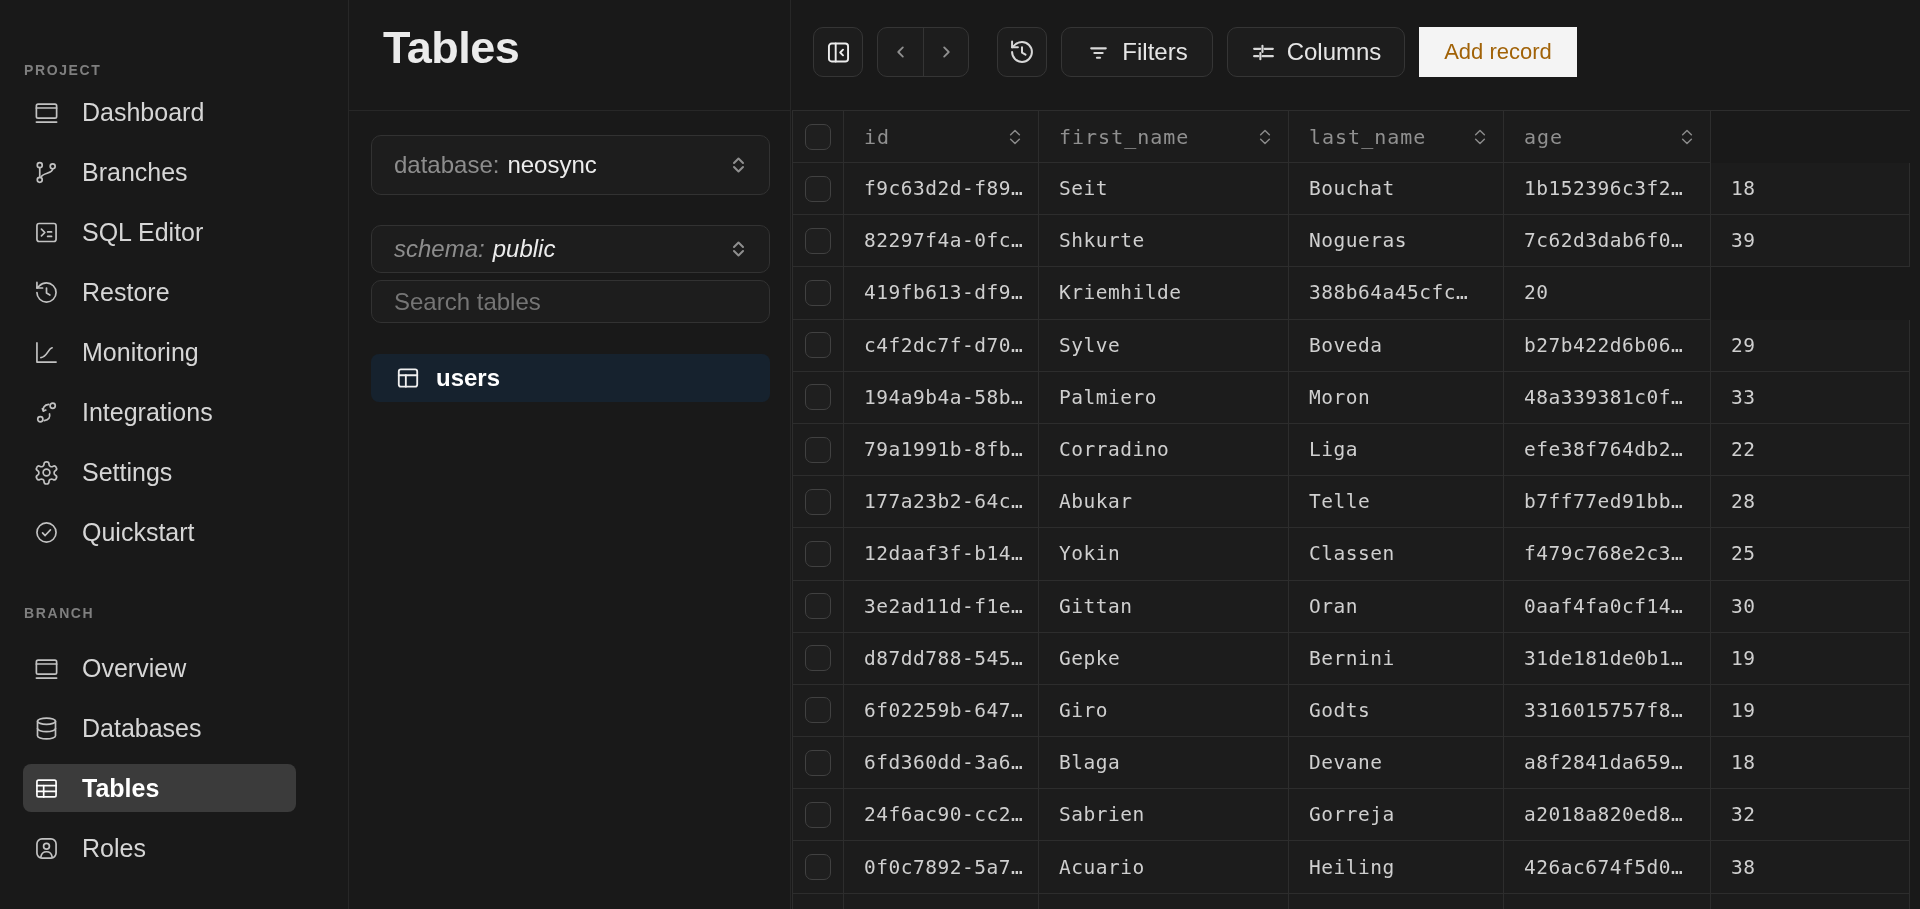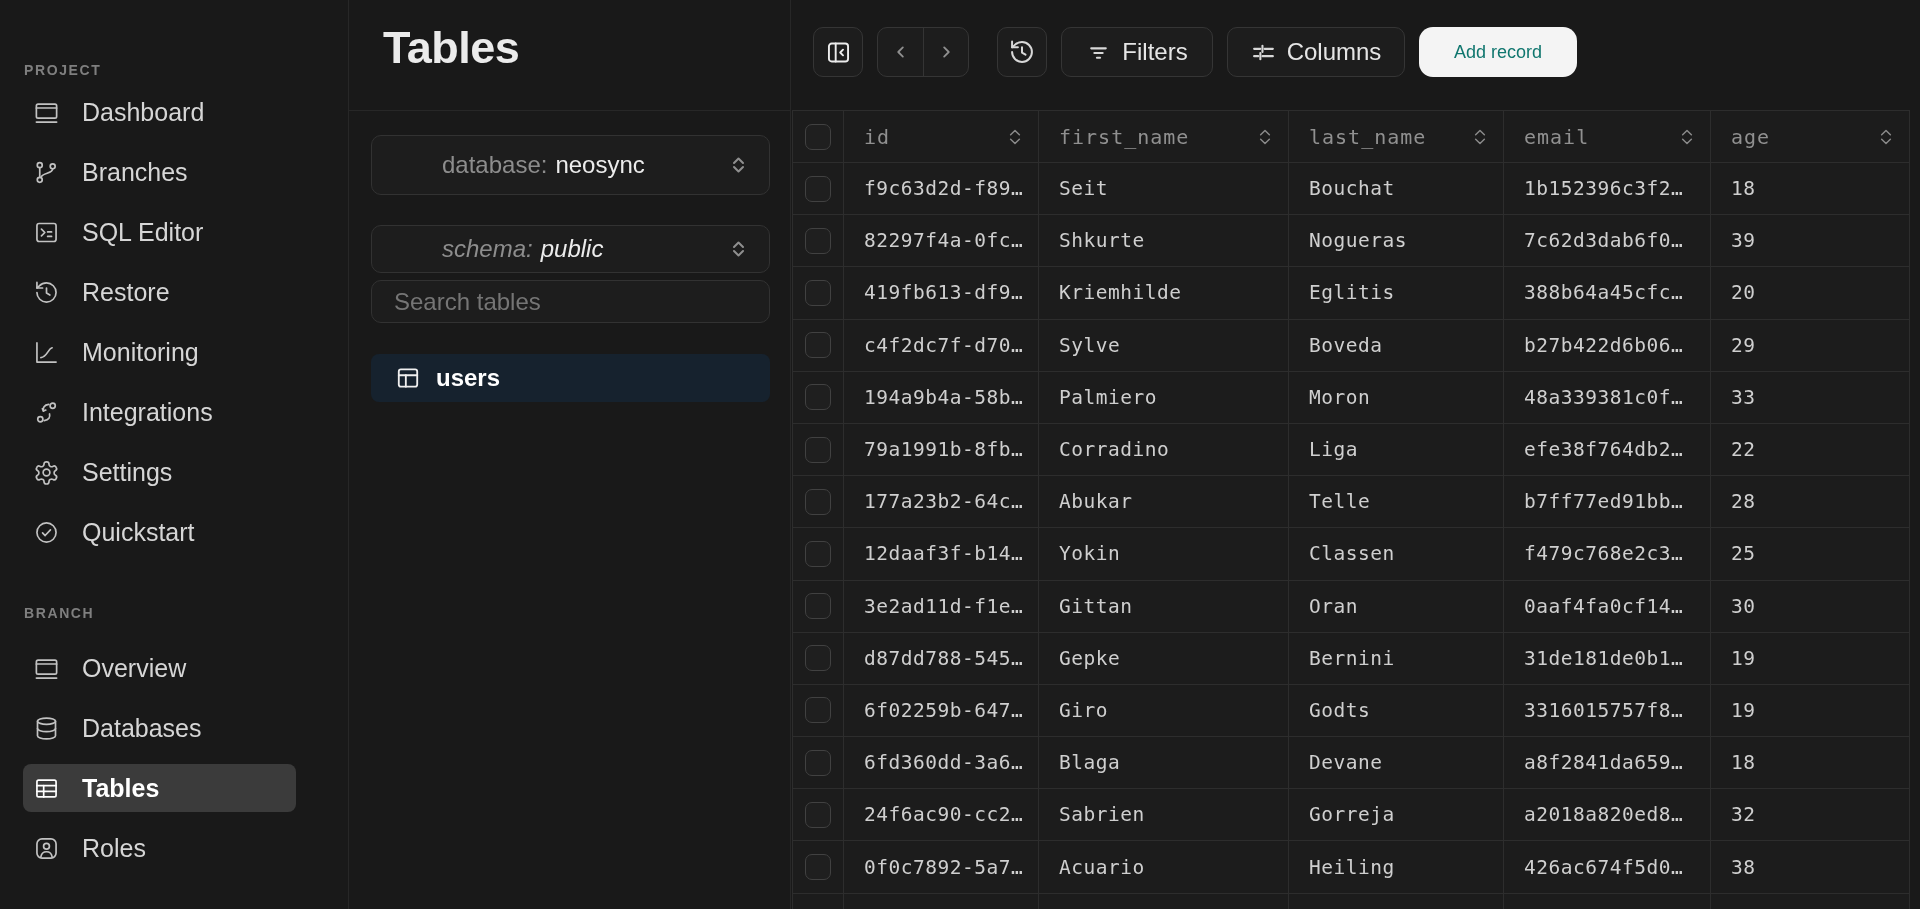--- a/index.html
+++ b/index.html
@@ -31,21 +31,21 @@
 
   
   .panel { position:absolute; left:349px; top:0; width:442px; height:909px; border-right:1px solid #272727; }
   .panel-title { position:absolute; left:34px; top:22px; font-size:45px; font-weight:700; color:#ebebeb; letter-spacing:-0.5px; }
   .panel-divider { position:absolute; left:0; top:110px; width:100%; height:1px; background:#272727; }
   .field { position:absolute; left:22px; width:399px; background:#1d1d1d; border:1px solid #323232; border-radius:10px; display:flex; align-items:center; padding:0 22px; }
   .field.select { justify-content:space-between; cursor:pointer; }
   .field.db     { top:135px; height:60px; }
   .field.schema { top:225px; height:48px;font-style:italic; }
   .field.search { top:280px; height:43px;justify-content:center; }
-  .field-label { font-size:24px; color:#8d8d8d;margin-left:48px; }
+  .field-label { font-size:24px; color:#8d8d8d; }
   .field-value { font-size:24px; color:#ececec; margin-left:8px; }
   .updown-icon svg { width:17px; height:24px; stroke:#8f8f8f; stroke-width:2; }
   .search-input { background:transparent; border:none; outline:none; width:100%; font-family:"Liberation Sans",sans-serif; font-size:24px; color:#ececec; }
   .search-input::placeholder { color:#757575; }
   .table-list-item { position:absolute; left:22px; top:354px; width:399px; height:48px; background:var(--selected-table-bg); border-radius:8px; display:flex; align-items:center; padding-left:24px; gap:15px; cursor:pointer; }
   .table-list-item svg { width:26px; height:26px; stroke:#f0f0f0; stroke-width:1.7; }
   .table-list-label { font-size:24px; font-weight:600; color:#ffffff; }
 
   
   .content { position:absolute; left:791px; top:0; width:1129px; height:702px; }
@@ -56,21 +56,21 @@
   .nav-group { height:50px; display:flex; background:#1d1d1d; border:1px solid #353535; border-radius:10px; overflow:hidden; }
   .nav-half { width:45px; display:flex; align-items:center; justify-content:center; cursor:pointer; }
   .nav-half + .nav-half { border-left:1px solid #343434; }
   .nav-half svg { width:22px; height:22px; stroke:#8f8f8f; stroke-width:2; }
   .history-btn { margin-left:14px; }
   .history-btn svg { width:28px; height:28px; stroke:#d8d8d8; stroke-width:1.7; }
   .tbtn.labeled { gap:11px; font-size:24px; }
   .filters-btn { width:152px; }
   .columns-btn { width:178px; }
   .tbtn.labeled svg { width:25px; height:25px; stroke:#d8d8d8; stroke-width:2; }
-  .add-record-btn { width:158px; height:50px; background:var(--add-record-bg); color:#0f766e; border:none; border-radius:14px; font-size:18px; font-weight:500; display:flex; align-items:center; justify-content:center; cursor:pointer; font-family:"Liberation Sans",sans-serif; }
+  .add-record-btn { width:158px; height:50px; background:var(--add-record-bg); color:#a16207; border:none; border-radius:0; font-size:22px; font-weight:500; display:flex; align-items:center; justify-content:center; cursor:pointer; font-family:"Liberation Sans",sans-serif; }
 
   
   .grid-wrap { position:absolute; left:1px; top:110px; width:1118px; height:799px; overflow:hidden; border-left:1px solid var(--grid-border); border-top:1px solid var(--grid-border); }
   .trow { display:grid; grid-template-columns:51px 195px 250px 215px 207px 199px; }
   .thead .cell { height:52px; background:#1f1f1f; }
   .trow .cell { background:var(--cell-bg); border-right:1px solid var(--grid-border); border-bottom:1px solid var(--grid-border); overflow:hidden; white-space:nowrap; }
   .tbody .cell { height:52.2px; }
   .trow.partial .cell { height:16px; border-bottom:none; }
   .cell.check-cell { display:flex; align-items:center; justify-content:center; }
   .checkbox { width:26px; height:26px; border:1.5px solid #414141; border-radius:7px; background:#1f1f1f; cursor:pointer; }
@@ -343,29 +343,20 @@
       <div class="cell th">
         <span class="th-label">last_name</span>
         <span class="sort-icon">
             <svg viewBox="0 0 22 26">
               <path d="M5 10l6-6 6 6"></path>
               <path d="M5 16l6 6 6-6"></path>
             </svg>
           </span>
       </div>
       <div class="cell th">
-        <span class="th-label">email</span>
-        <span class="sort-icon">
-            <svg viewBox="0 0 22 26">
-              <path d="M5 10l6-6 6 6"></path>
-              <path d="M5 16l6 6 6-6"></path>
-            </svg>
-          </span>
-      </div>
-      <div class="cell th">
         <span class="th-label">age</span>
         <span class="sort-icon">
             <svg viewBox="0 0 22 26">
               <path d="M5 10l6-6 6 6"></path>
               <path d="M5 16l6 6 6-6"></path>
             </svg>
           </span>
       </div>
     </div>
 
@@ -391,21 +382,20 @@
     <div class="cell td">7c62d3dab6f0…</div>
     <div class="cell td">39</div>
   </div>
 
   <div class="trow">
     <div class="cell check-cell">
       <span class="checkbox"></span>
     </div>
     <div class="cell td">419fb613-df9…</div>
     <div class="cell td">Kriemhilde</div>
-    <div class="cell td">Eglitis</div>
     <div class="cell td">388b64a45cfc…</div>
     <div class="cell td">20</div>
   </div>
 
   <div class="trow">
     <div class="cell check-cell">
       <span class="checkbox"></span>
     </div>
     <div class="cell td">c4f2dc7f-d70…</div>
     <div class="cell td">Sylve</div>

